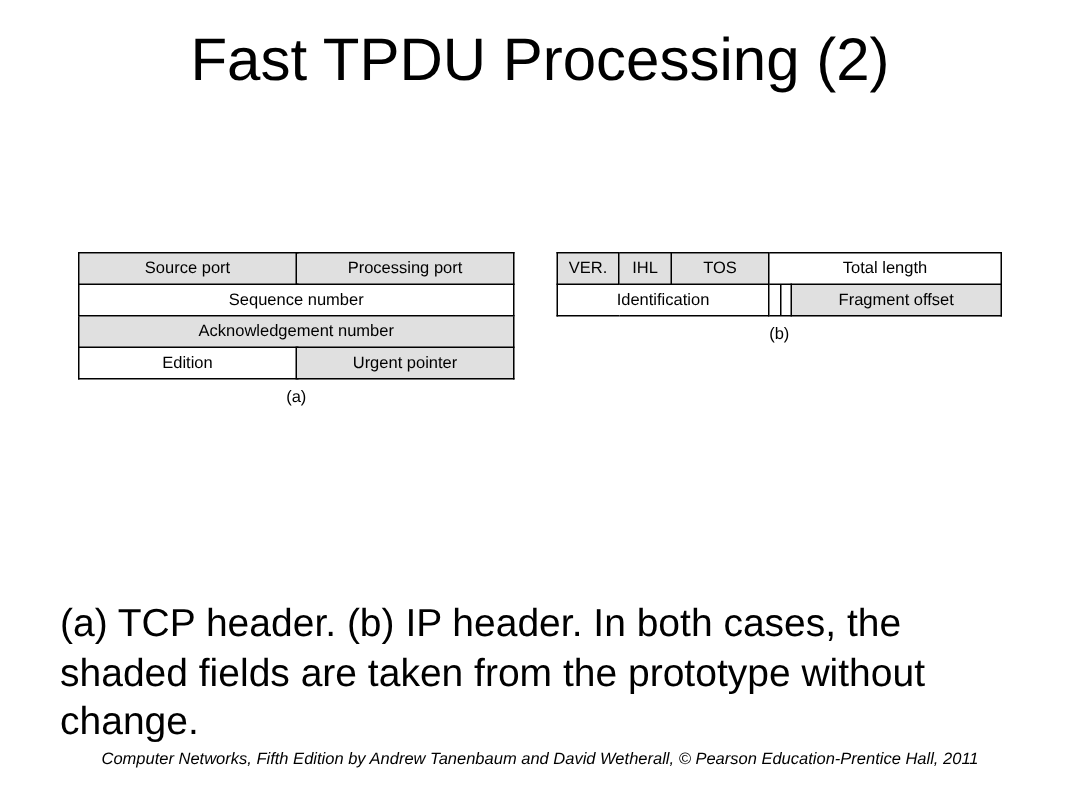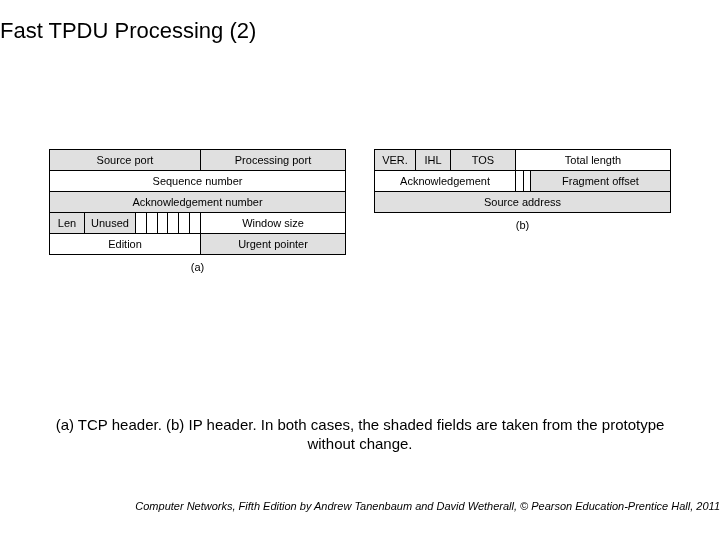--- a/index.html
+++ b/index.html
@@ -6,21 +6,22 @@
     margin: 0;
     padding: 0;
     width: 720px;
     height: 540px;
     font-family: Arial, Helvetica, sans-serif;
     background: #fff;
     position: relative;
     box-sizing: border-box;
   }
   .slide-title {
-    font-size: 22px;
+    text-align: center;
+    font-size: 40px;
     font-weight: normal;
     margin-top: 18px;
     margin-bottom: 0;
   }
   .figure-wrap {
     display: flex;
     justify-content: center;
     gap: 28px;
     margin-top: 105px;
   }
@@ -37,33 +38,33 @@
     white-space: nowrap;
   }
   .shaded { background: #e0e0e0; }
   .subcap {
     text-align: center;
     font-size: 11px;
     margin-top: 6px;
   }
   .caption {
     position: absolute;
-    top: 416px;
+    top: 399px;
     left: 40px;
     right: 40px;
-    text-align: center;
-    font-size: 15px;
+    text-align: left;
+    font-size: 26px;
     line-height: 1.25;
   }
   .footer {
     position: absolute;
     bottom: 28px;
     left: 0;
     right: 0;
-    text-align: right;
+    text-align: center;
     font-size: 11px;
     font-style: italic;
   }
   .flags-mini {
     padding: 0 !important;
   }
   .flags-mini .bars {
     display: flex;
     height: 20px;
   }
@@ -94,64 +95,46 @@
         <td class="shaded" colspan="4" style="width:140px">Source port</td>
         <td class="shaded" colspan="4" style="width:140px">Processing  port</td>
       </tr>
       <tr>
         <td colspan="8">Sequence number</td>
       </tr>
       <tr>
         <td class="shaded" colspan="8">Acknowledgement number</td>
       </tr>
       <tr>
-        <td class="shaded" style="width:30px">Len</td>
-        <td class="shaded" style="width:46px">Unused</td>
-        <td class="flags-mini" colspan="2" style="width:64px">
-          <div class="bars">
-                <span></span>
-                <span></span>
-                <span></span>
-                <span></span>
-                <span></span>
-                <span></span>
-              </div>
-        </td>
-        <td colspan="4">Window size</td>
-      </tr>
-      <tr>
         <td colspan="4">Edition</td>
         <td class="shaded" colspan="4">Urgent pointer</td>
       </tr>
     </tbody>
       </table>
     <div class="subcap">(a)</div>
   </div>
 
   <div>
     <table class="hdr-table">
       <tbody>
           <tr>
         <td class="shaded" style="width:36px">VER.</td>
         <td class="shaded" style="width:30px">IHL</td>
         <td class="shaded" style="width:60px">TOS</td>
         <td colspan="3" style="width:150px">Total length</td>
       </tr>
       <tr>
-        <td colspan="3">Acknowledgement</td>
+        <td colspan="3">Identification</td>
         <td class="frag-flags">
           <div class="bars">
                 <span></span>
                 <span></span>
               </div>
         </td>
         <td class="shaded" colspan="2">Fragment offset</td>
-      </tr>
-      <tr>
-        <td class="shaded" colspan="6">Source address</td>
       </tr>
     </tbody>
       </table>
     <div class="subcap">(b)</div>
   </div>
 
 </div>
 
 <div class="caption">(a) TCP header. (b) IP header. In both cases, the shaded fields are taken from the prototype without change.</div>
 

